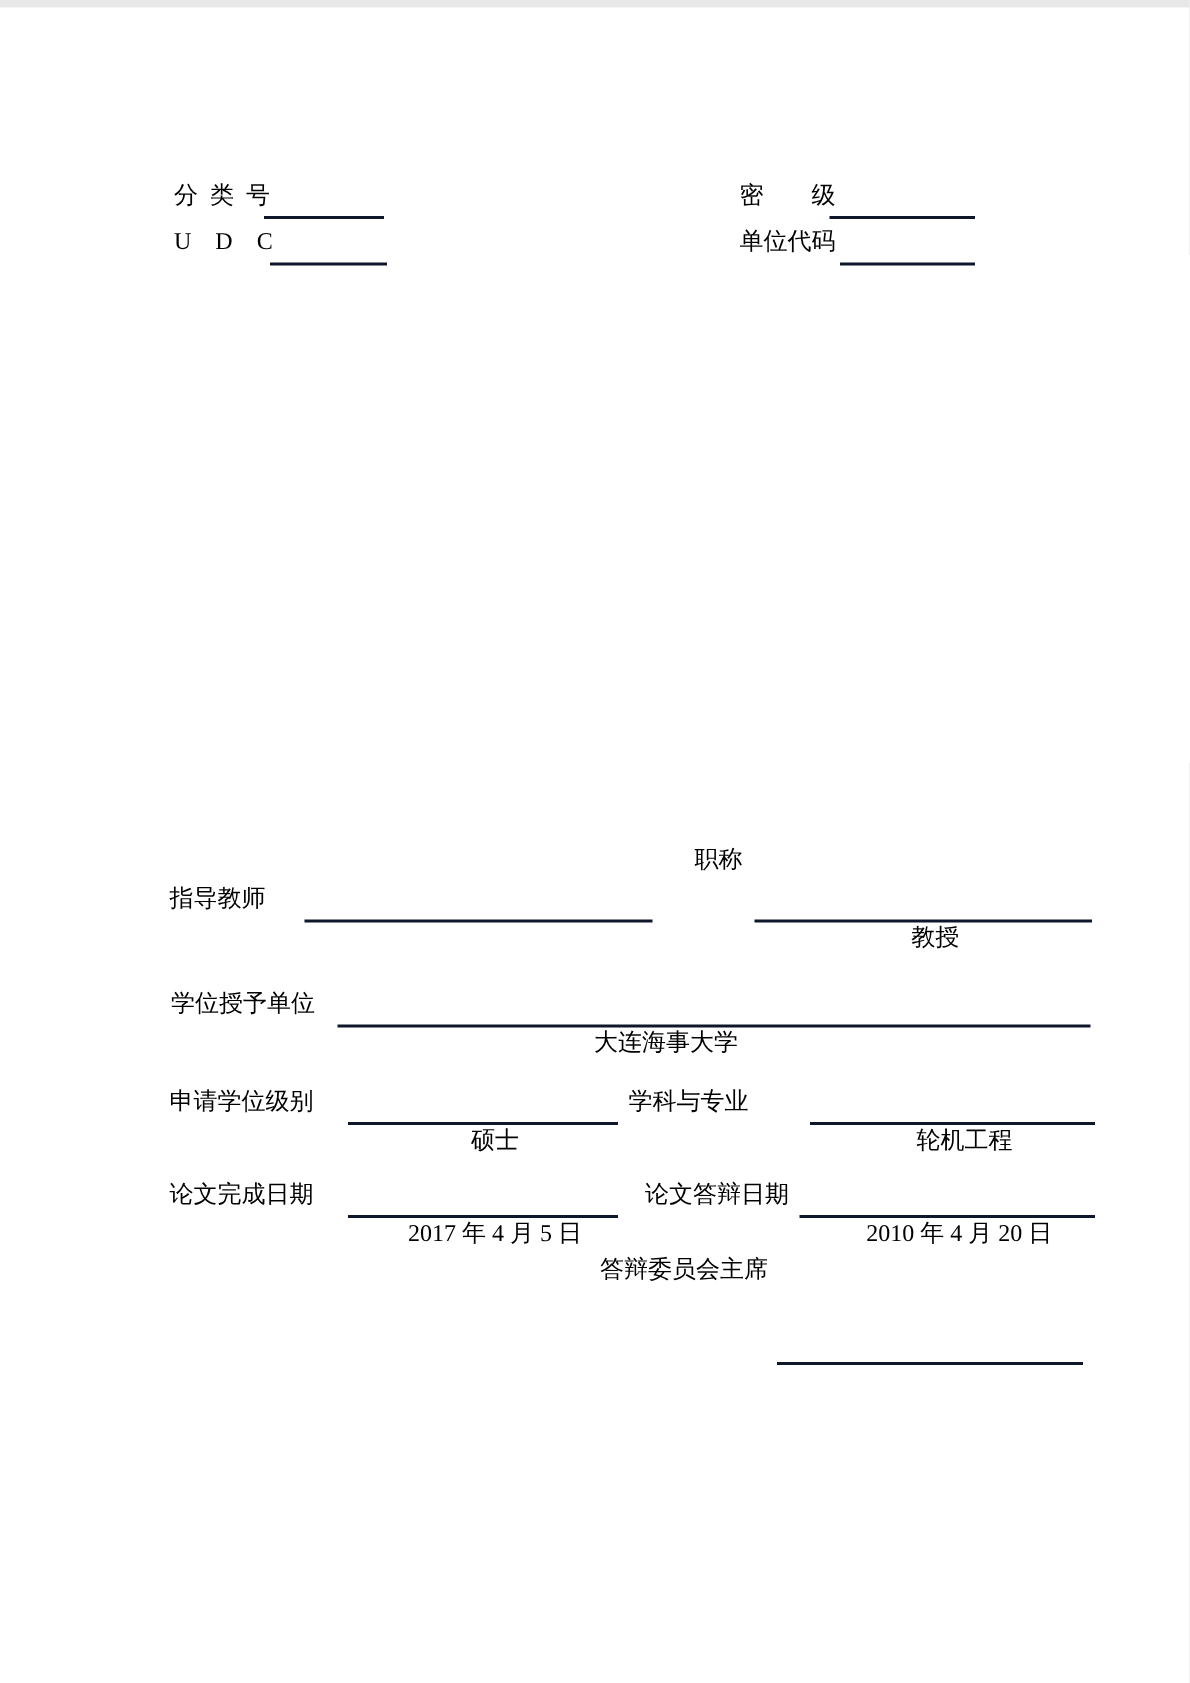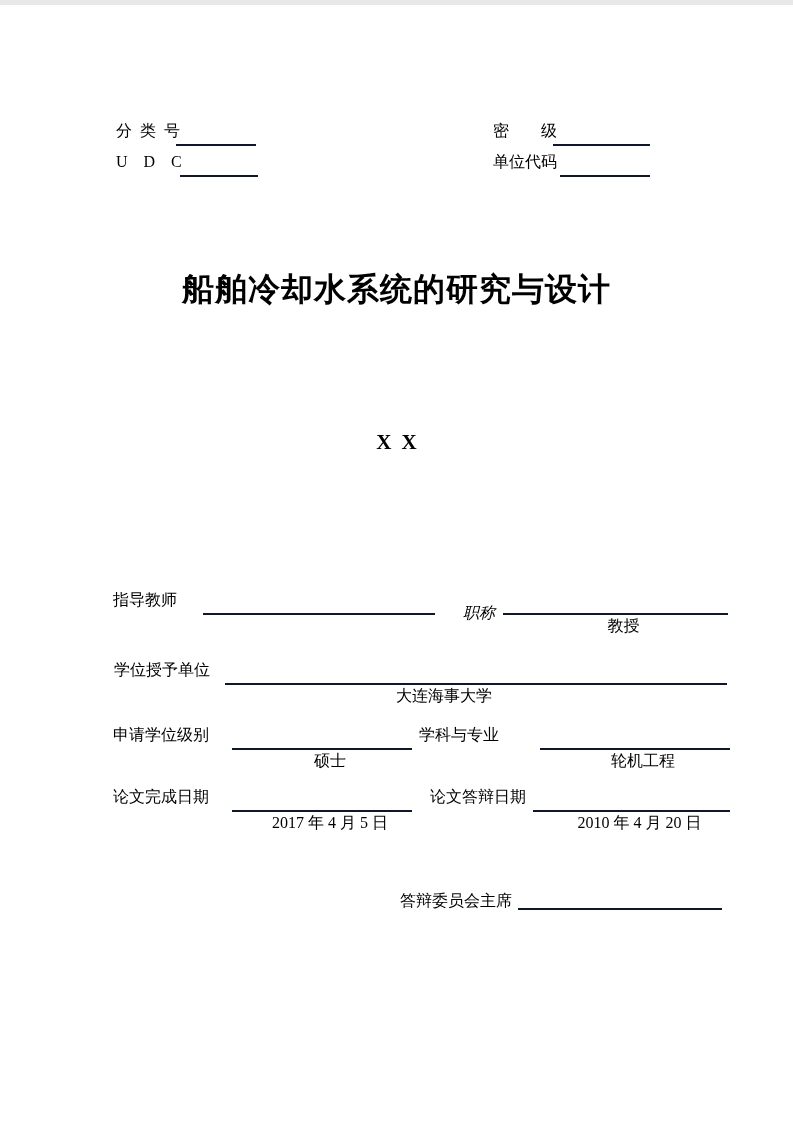--- a/index.html
+++ b/index.html
@@ -77,29 +77,27 @@
   <div class="lbl" style="left:493px; top:113px;">密　　级</div>
   <div class="field" style="left:553px; top:113px; width:97px;">
     <span></span>
   </div>
 
   <div class="lbl" style="left:493px; top:144px;">单位代码</div>
   <div class="field" style="left:560px; top:144px; width:90px;">
     <span></span>
   </div>
 
-  <div class="title">船舶冷却水系统的研究与设计</div>
 
-  <div class="author">X X</div>
 
   <div class="lbl" style="left:113px; top:582px;">指导教师</div>
   <div class="field" style="left:203px; top:582px; width:232px;">
     <span></span>
   </div>
-  <div class="lbl" style="left:463px; top:595px;font-style:italic;">职称</div>
+  <div class="lbl" style="left:463px; top:556px;">职称</div>
   <div class="field" style="left:503px; top:582px; width:225px;">
     <span>教授</span>
   </div>
 
   <div class="lbl" style="left:114px; top:652px;">学位授予单位</div>
   <div class="field" style="left:225px; top:652px; width:502px; padding-right:80px; width:422px; box-sizing:content-box;">
     <span>大连海事大学</span>
   </div>
 
   <div class="lbl" style="left:113px; top:717px;">申请学位级别</div>
@@ -113,18 +111,18 @@
 
   <div class="lbl" style="left:113px; top:779px;">论文完成日期</div>
   <div class="field" style="left:232px; top:779px; width:180px;">
     <span>2017 年 4 月 5 日</span>
   </div>
   <div class="lbl" style="left:430px; top:779px;">论文答辩日期</div>
   <div class="field" style="left:533px; top:779px; width:197px;">
     <span>2010 年 4 月 20 日</span>
   </div>
 
-  <div class="lbl" style="left:400px; top:883px;">答辩委员会主席</div>
+  <div class="lbl" style="left:400px; top:829px;">答辩委员会主席</div>
   <div class="field" style="left:518px; top:877px; width:204px;">
     <span></span>
   </div>
 
 </div>
 
 </body></html>

